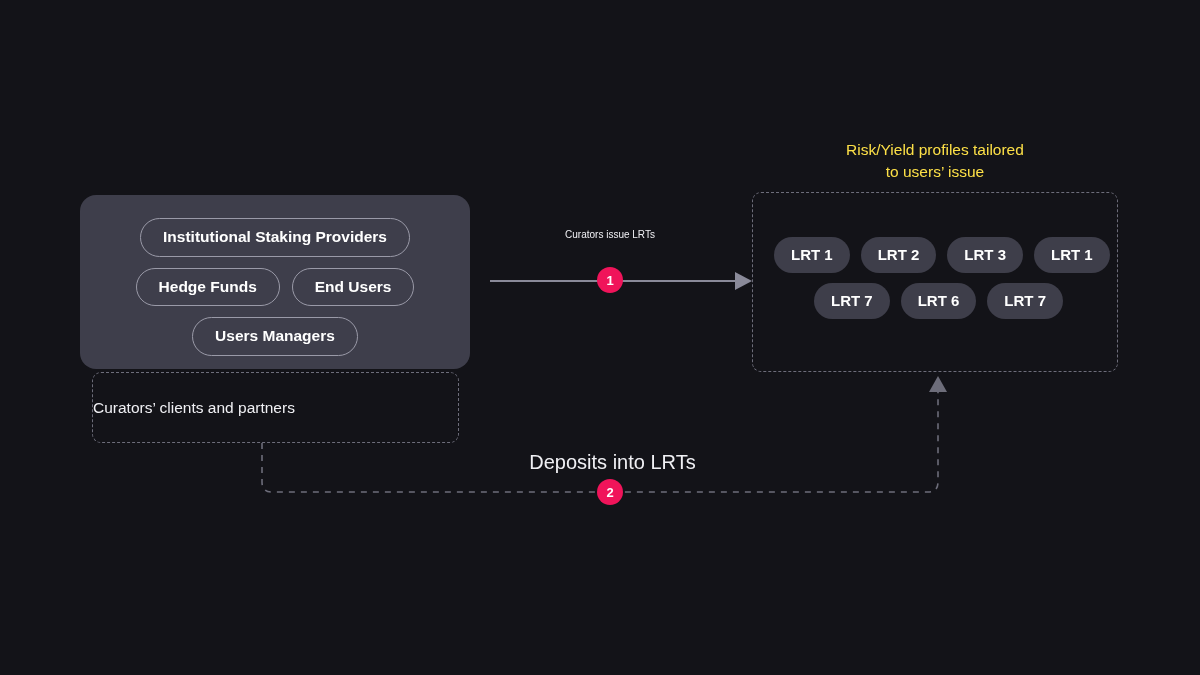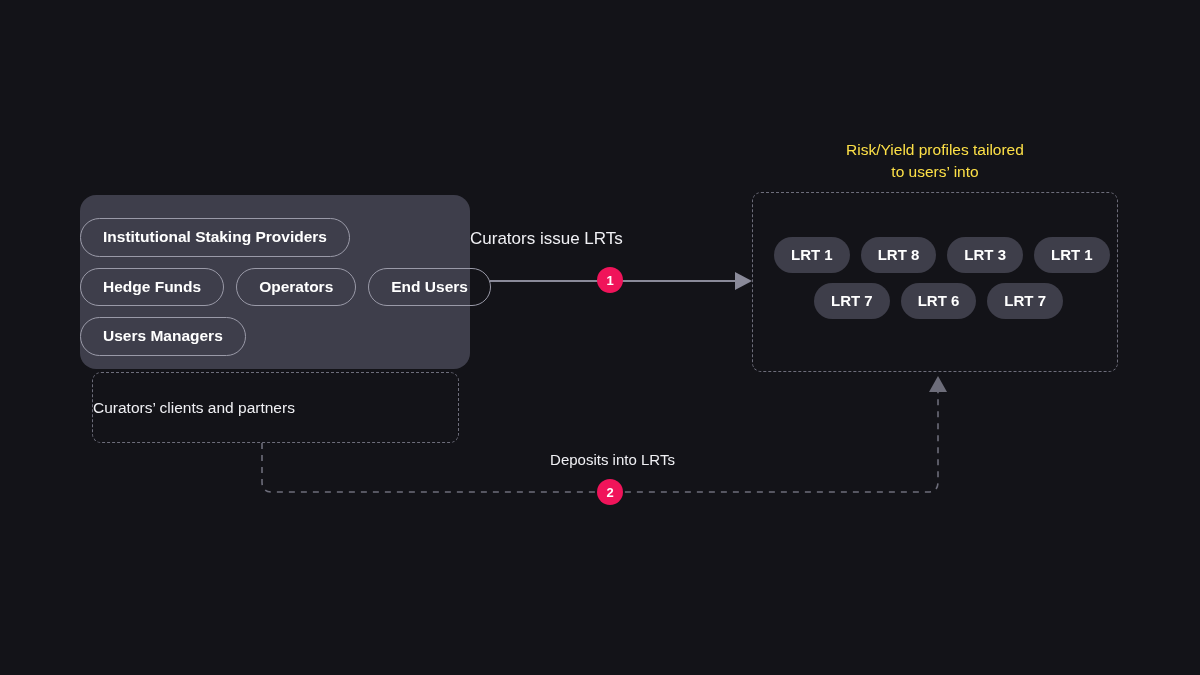--- a/index.html
+++ b/index.html
@@ -26,21 +26,21 @@
     top: 195px;
     width: 390px;
     height: 174px;
     background: #3e3e4b;
     border-radius: 16px;
     box-sizing: border-box;
     padding-top: 23px;
   }
   .pill-row {
     display: flex;
-    justify-content: flex-start;
+    justify-content: center;
     gap: 12px;
     margin-bottom: 11px;
   }
   .pill {
     border: 1px solid #9a9aa8;
     border-radius: 999px;
     color: #ffffff;
     font-size: 15.5px;
     font-weight: bold;
     line-height: 1;
@@ -114,32 +114,33 @@
     text-align: center;
     color: #fde047;
     font-size: 15.5px;
     line-height: 22px;
   }
   #issue-label {
     position: absolute;
     left: 470px;
     top: 230px;
     width: 280px;
+    text-align: center;
     color: #f0f0f4;
-    font-size: 17px;
+    font-size: 10px;
     line-height: 1;
   }
   #deposit-label {
     position: absolute;
     left: 470px;
     top: 452px;
     width: 285px;
     text-align: center;
     color: #f0f0f4;
-    font-size: 15px;
+    font-size: 20px;
     line-height: 1;
   }
 
   
   #connectors {
     position: absolute;
     left: 0;
     top: 0;
     width: 1200px;
     height: 675px;
@@ -179,44 +180,43 @@
   </svg>
 
   <div id="curator-card">
 
     <div class="pill-row">
       <div class="pill">Institutional Staking Providers</div>
     </div>
 
     <div class="pill-row">
       <div class="pill">Hedge Funds</div>
-      <div class="pill">Operators</div>
       <div class="pill">End Users</div>
     </div>
 
     <div class="pill-row">
       <div class="pill">Users Managers</div>
     </div>
 
   </div>
 
   <div id="clients-box">
     <span class="cap">Curators’ clients and partners</span>
   </div>
 
   <div id="lrt-heading">
     <div>Risk/Yield profiles tailored</div>
-    <div>to users’ into</div>
+    <div>to users’ issue</div>
   </div>
 
   <div id="lrt-box">
     <div id="lrt-rows">
       <div class="lrt-row row1">
         <div class="lrt-pill">LRT 1</div>
-        <div class="lrt-pill">LRT 8</div>
+        <div class="lrt-pill">LRT 2</div>
         <div class="lrt-pill">LRT 3</div>
         <div class="lrt-pill">LRT 1</div>
       </div>
       <div class="lrt-row row2">
         <div class="lrt-pill">LRT 7</div>
         <div class="lrt-pill">LRT 6</div>
         <div class="lrt-pill">LRT 7</div>
       </div>
     </div>
   </div>

